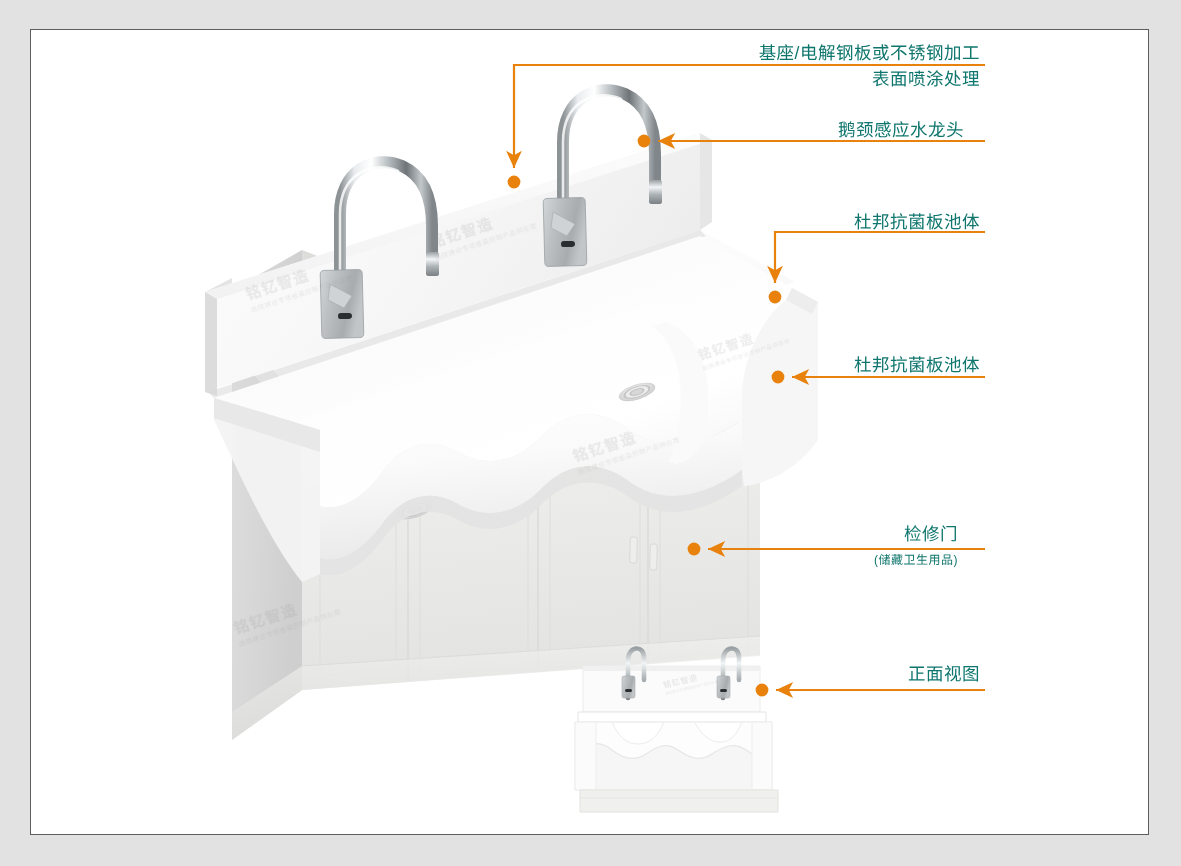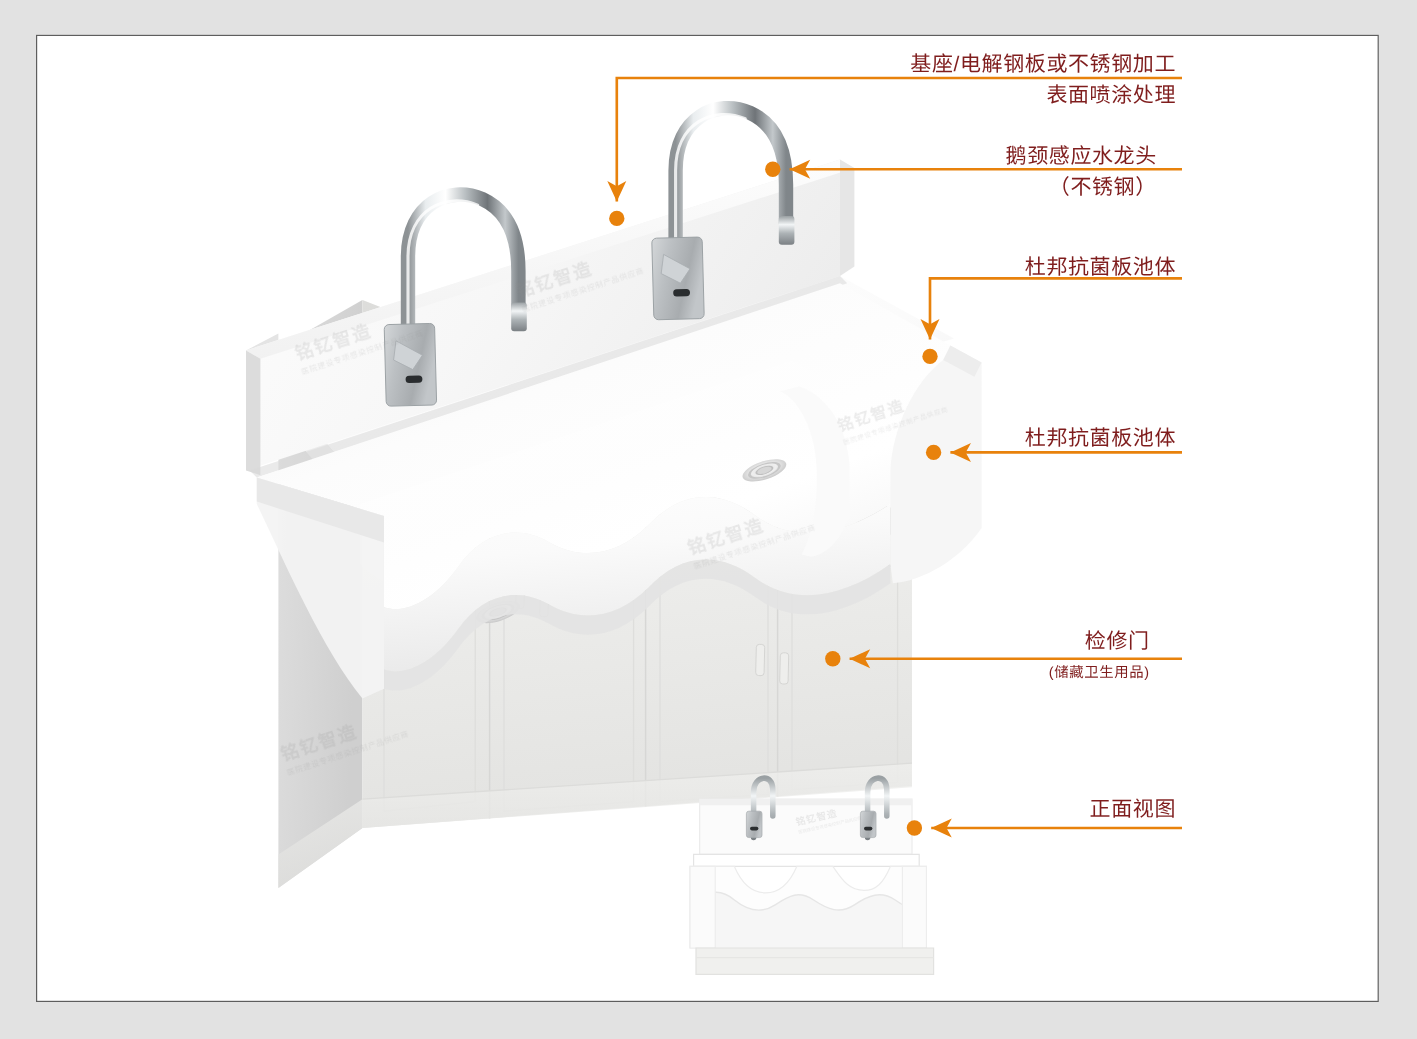--- a/index.html
+++ b/index.html
@@ -19,21 +19,21 @@
     box-sizing:border-box;
     overflow:hidden;
   }
   #art{position:absolute;left:0;top:0;width:1181px;height:866px;}
   .svgroot{position:absolute;left:0;top:0;}
 
   
   .callout{
     position:absolute;
     text-align:right;
-    color:#7f1d1d;
+    color:#0f766e;
     font-size:17.5px;
     line-height:26px;
     letter-spacing:.5px;
     white-space:nowrap;
     font-family:"Liberation Sans","DejaVu Sans",sans-serif;
   }
   .callout .l2{display:block;}
   .c1{left:640px;top:40px;width:340px;}
   .c2{left:624px;top:117px;width:340px;}
   .c3{left:640px;top:209px;width:340px;}
@@ -393,21 +393,20 @@
 </svg>
 </div>
 
 <div class="callout c1">
   <span>基座/电解钢板或不锈钢加工</span>
   <span class="l2">表面喷涂处理</span>
 </div>
 
 <div class="callout c2">
   <span>鹅颈感应水龙头</span>
-  <span class="l2">（不锈钢）</span>
 </div>
 
 <div class="callout c3">
   <span>杜邦抗菌板池体</span>
 </div>
 
 <div class="callout c4">
   <span>杜邦抗菌板池体</span>
 </div>
 

